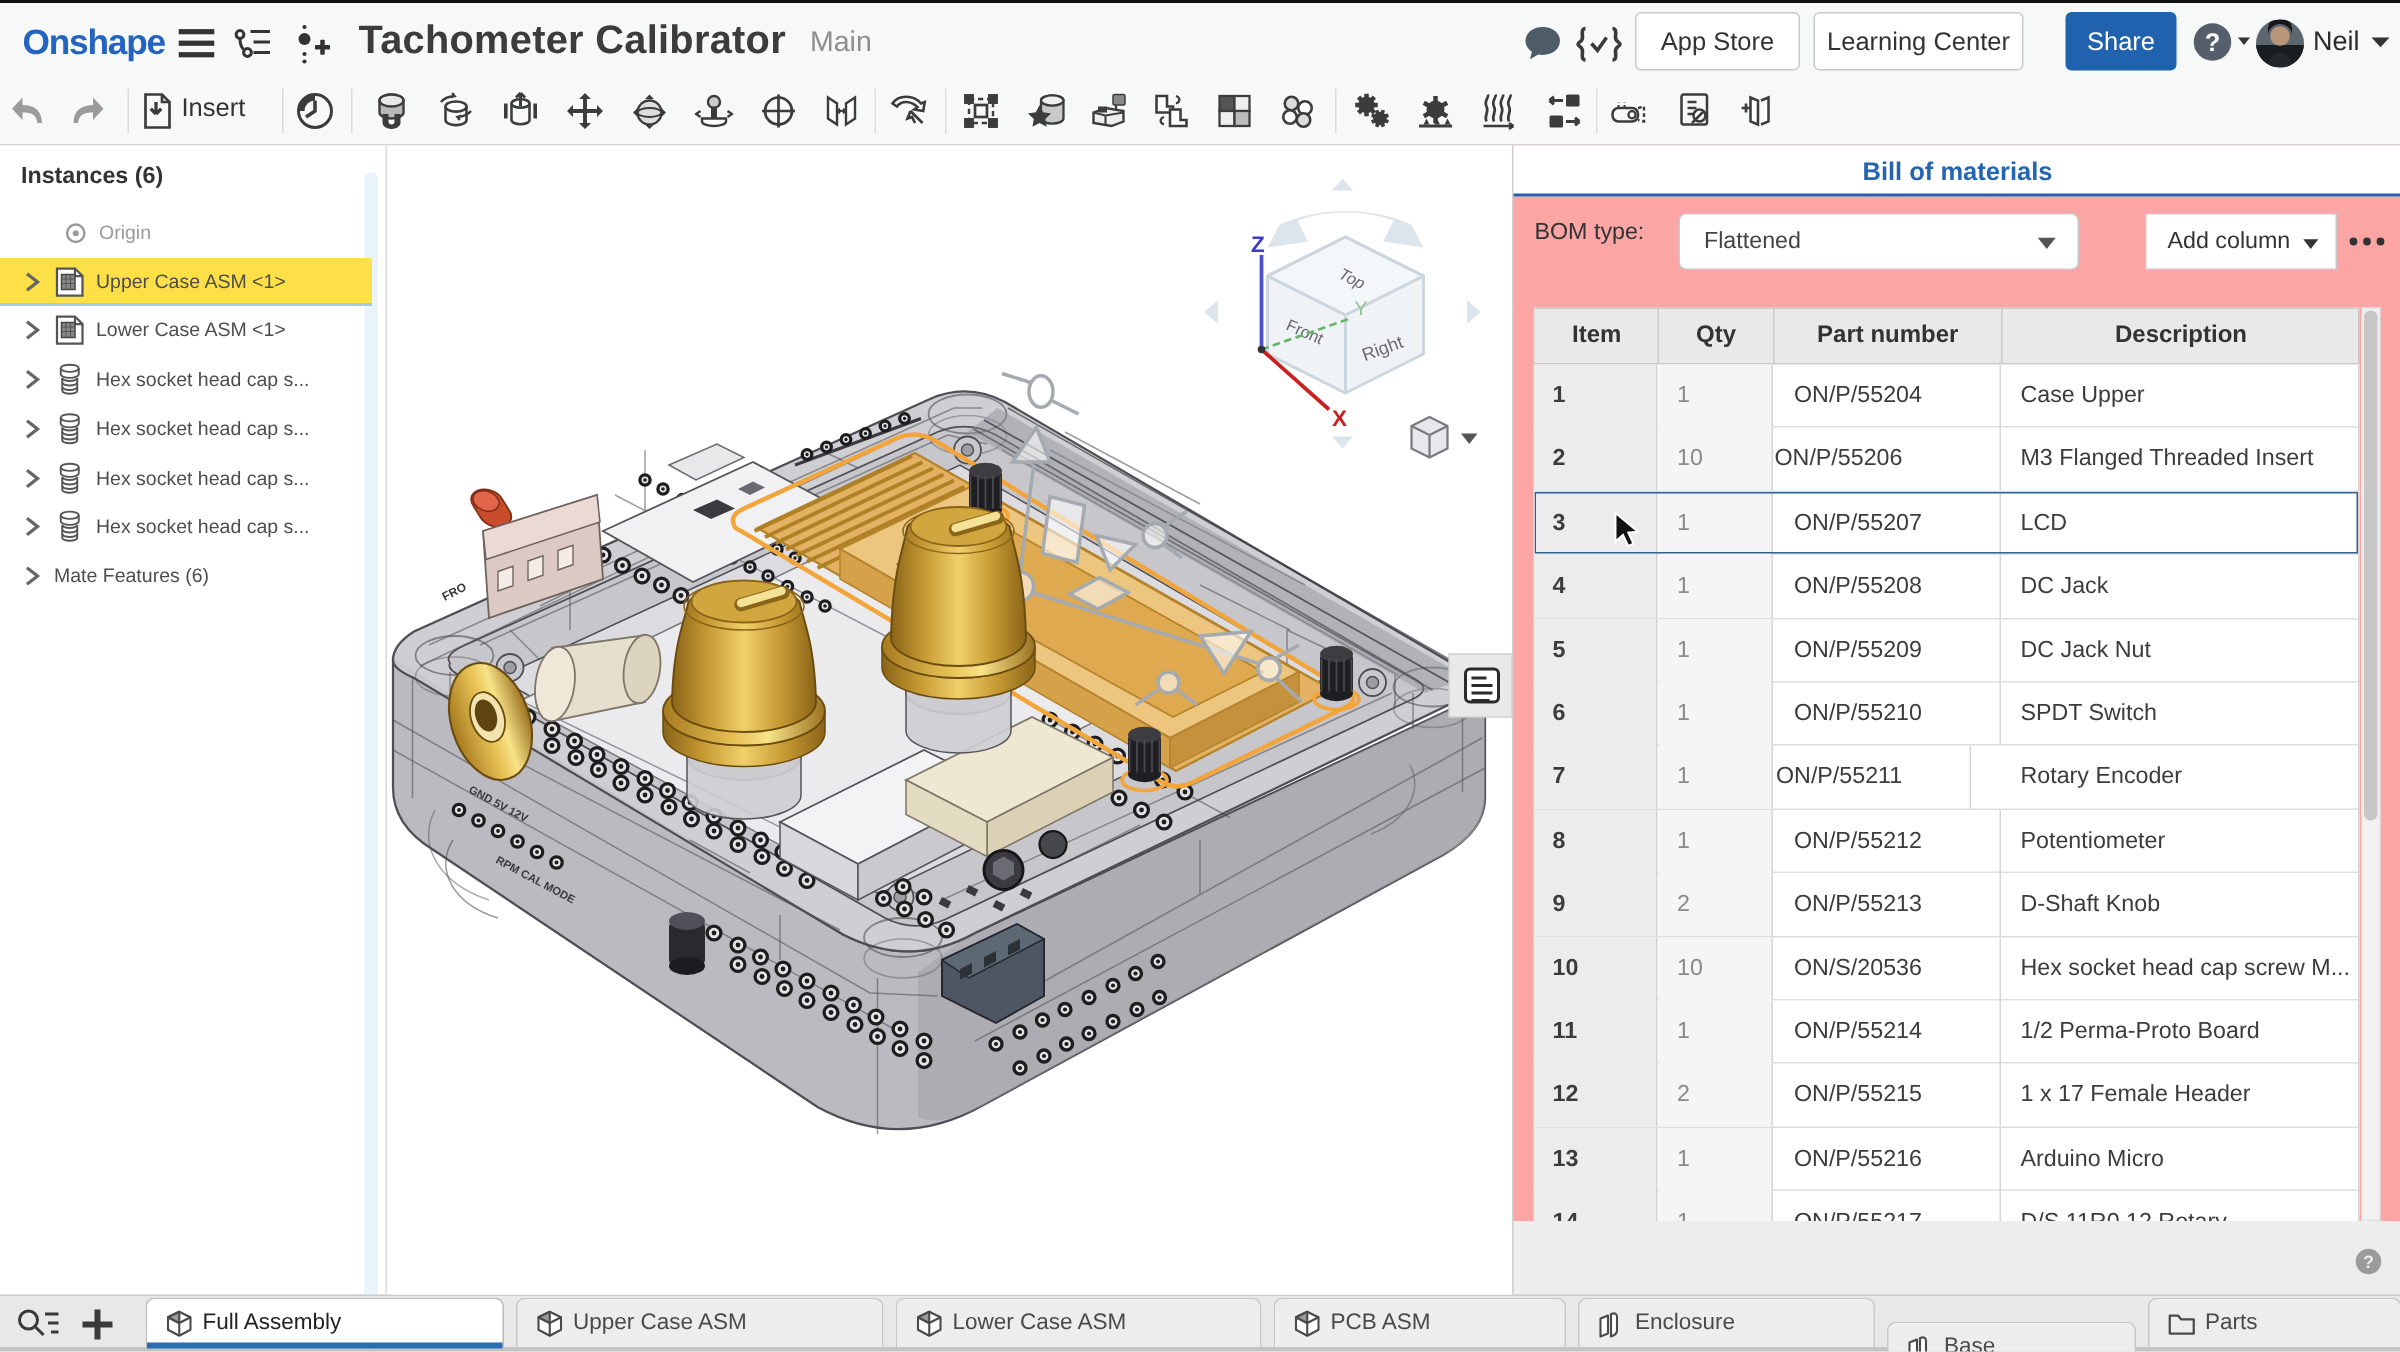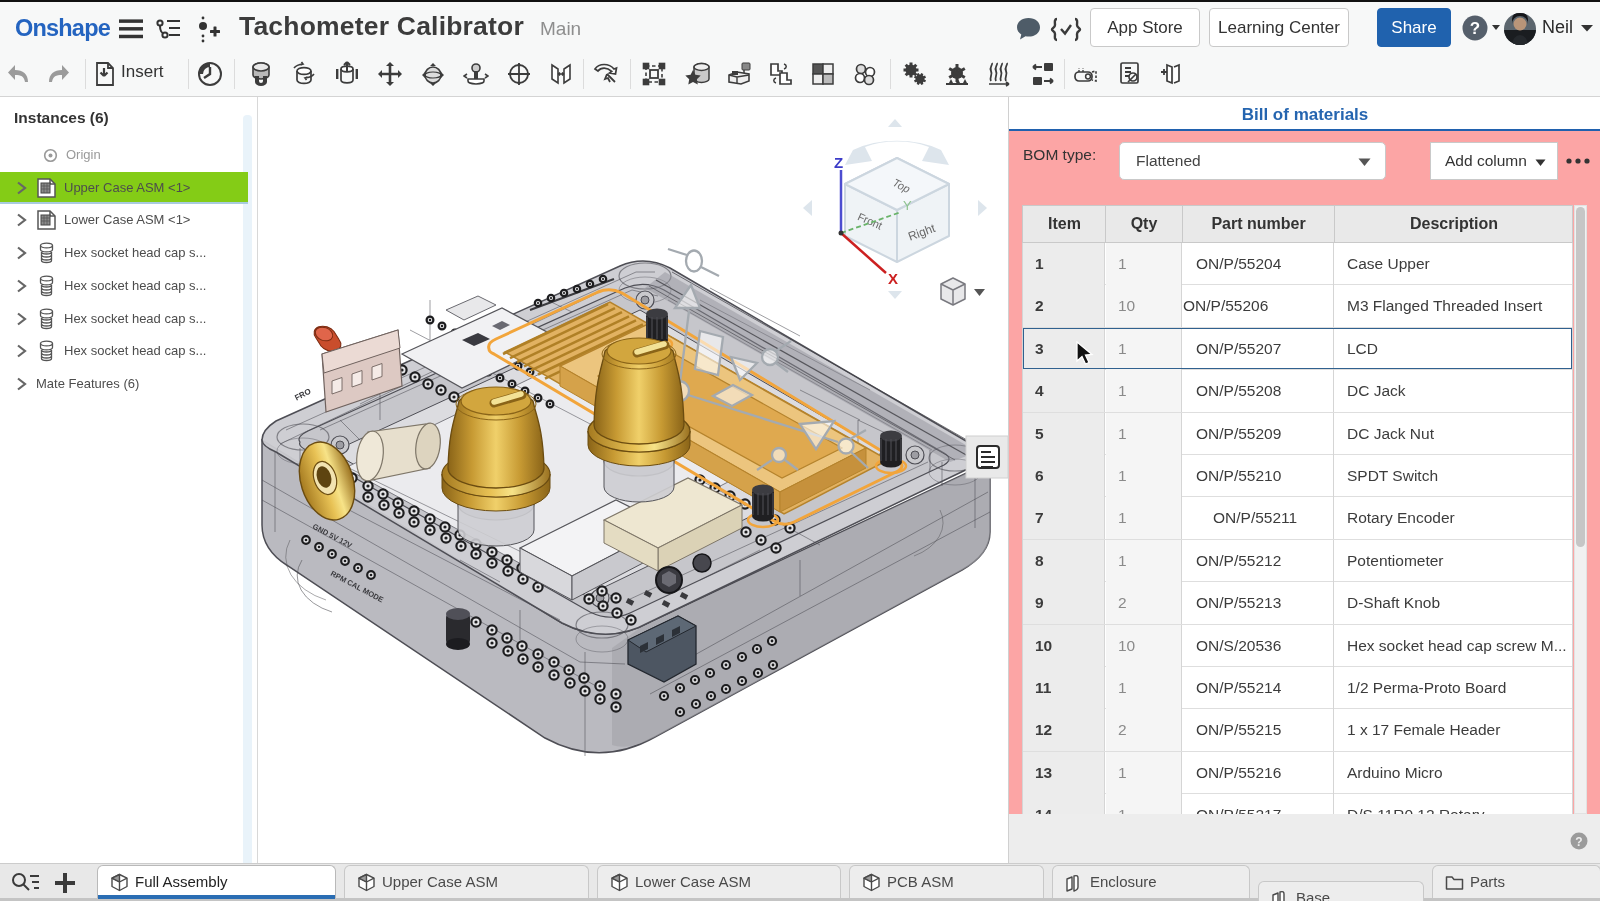--- a/index.html
+++ b/index.html
@@ -268,21 +268,21 @@
 <div class="abs" id="leftpanel">
 <div class="abs" style="left:243px;top:18px;width:9px;height:832px;background:#e9f3fa;border-radius:4px"></div>
 <div class="abs" style="left:14px;top:12px;font-size:15.5px;font-weight:bold;color:#333">Instances (6)</div>
 <div class="tree-row" style="top:42px;">
       <svg style="position:absolute;left:43px;top:9px" width="15" height="15" viewBox="0 0 15 15">
         <circle cx="7.5" cy="7.5" r="5.8" fill="none" stroke="#999" stroke-width="1.6"></circle>
         <circle cx="7.5" cy="7.5" r="2" fill="#999"></circle>
       </svg>
       <span style="position:absolute;left:66px;color:#9a9a9a">Origin</span>
     </div>
-<div class="tree-row" style="top:75px;background:#84cc16;border-bottom:2px solid #a9cbde;text-align:right;">
+<div class="tree-row" style="top:75px;background:#fde047;border-bottom:2px solid #a9cbde;text-align:right;">
       <svg class="chev" viewBox="0 0 14 14">
         <path d="M4 1.5 L11 7 L4 12.5" fill="none" stroke="#666" stroke-width="2.2"></path>
       </svg>
       <svg style="position:absolute;left:36px;top:5px" width="21" height="22" viewBox="0 0 21 22">
 <path d="M2 2 L14 2 L19 7 L19 20 L2 20 Z" fill="#fff" stroke="#555" stroke-width="1.5"></path>
 <path d="M14 2 L14 7 L19 7" fill="none" stroke="#555" stroke-width="1.5"></path>
 <rect x="5" y="6" width="9" height="10" fill="#8a8a8a"></rect>
         <rect x="5" y="6" width="9" height="10" fill="none" stroke="#444"></rect>
 <path d="M5 9 l9 0 M5 12 l9 0 M8 6 l0 10 M11 6 l0 10" stroke="#555" stroke-width="0.8"></path>
       </svg>
@@ -428,21 +428,21 @@
 </div>
 <div class="abs" style="left:0;top:212.0px;width:551px;height:42.4px;border-bottom:1px solid #dedede;">
 <div class="bomcell" style="left:0;top:0;width:82px;height:42px;background:#ececec;border-right:1px solid #d5d5d5;font-weight:bold;padding-left:12px">6</div>
 <div class="bomcell" style="left:83px;top:0;width:76px;height:42px;background:#f5f5f5;border-right:1px solid #d5d5d5;color:#8a8a8a;padding-left:12px">1</div>
 <div class="bomcell" style="left:160px;top:0;width:151px;height:42px;border-right:1px solid #d5d5d5;padding-left:13px">ON/P/55210</div>
 <div class="bomcell" style="left:312px;top:0;width:239px;height:42px;padding-left:12px">SPDT Switch</div>
 </div>
 <div class="abs" style="left:0;top:254.4px;width:551px;height:42.4px;border-bottom:1px solid #dedede;">
 <div class="bomcell" style="left:0;top:0;width:82px;height:42px;background:#ececec;border-right:1px solid #d5d5d5;font-weight:bold;padding-left:12px">7</div>
 <div class="bomcell" style="left:83px;top:0;width:76px;height:42px;background:#f5f5f5;border-right:1px solid #d5d5d5;color:#8a8a8a;padding-left:12px">1</div>
-<div class="bomcell" style="left:160px;top:0;width:151px;height:42px;border-right:1px solid #d5d5d5;padding-left:30px">ON/P/55211</div>
+<div class="bomcell" style="left:160px;top:0;width:131px;height:42px;border-right:1px solid #d5d5d5;padding-left:1px">ON/P/55211</div>
 <div class="bomcell" style="left:312px;top:0;width:239px;height:42px;padding-left:12px">Rotary Encoder</div>
 </div>
 <div class="abs" style="left:0;top:296.8px;width:551px;height:42.4px;border-bottom:1px solid #dedede;">
 <div class="bomcell" style="left:0;top:0;width:82px;height:42px;background:#ececec;border-right:1px solid #d5d5d5;font-weight:bold;padding-left:12px">8</div>
 <div class="bomcell" style="left:83px;top:0;width:76px;height:42px;background:#f5f5f5;border-right:1px solid #d5d5d5;color:#8a8a8a;padding-left:12px">1</div>
 <div class="bomcell" style="left:160px;top:0;width:151px;height:42px;border-right:1px solid #d5d5d5;padding-left:13px">ON/P/55212</div>
 <div class="bomcell" style="left:312px;top:0;width:239px;height:42px;padding-left:12px">Potentiometer</div>
 </div>
 <div class="abs" style="left:0;top:339.2px;width:551px;height:42.4px;border-bottom:1px solid #dedede;">
 <div class="bomcell" style="left:0;top:0;width:82px;height:42px;background:#ececec;border-right:1px solid #d5d5d5;font-weight:bold;padding-left:12px">9</div>

